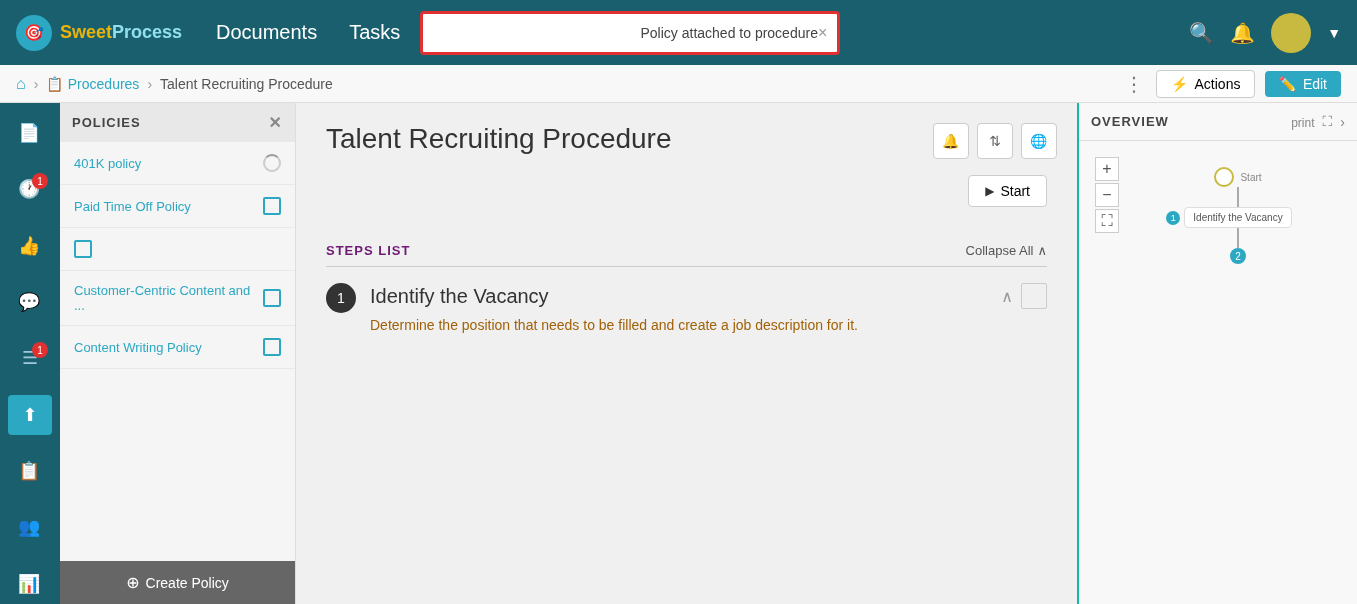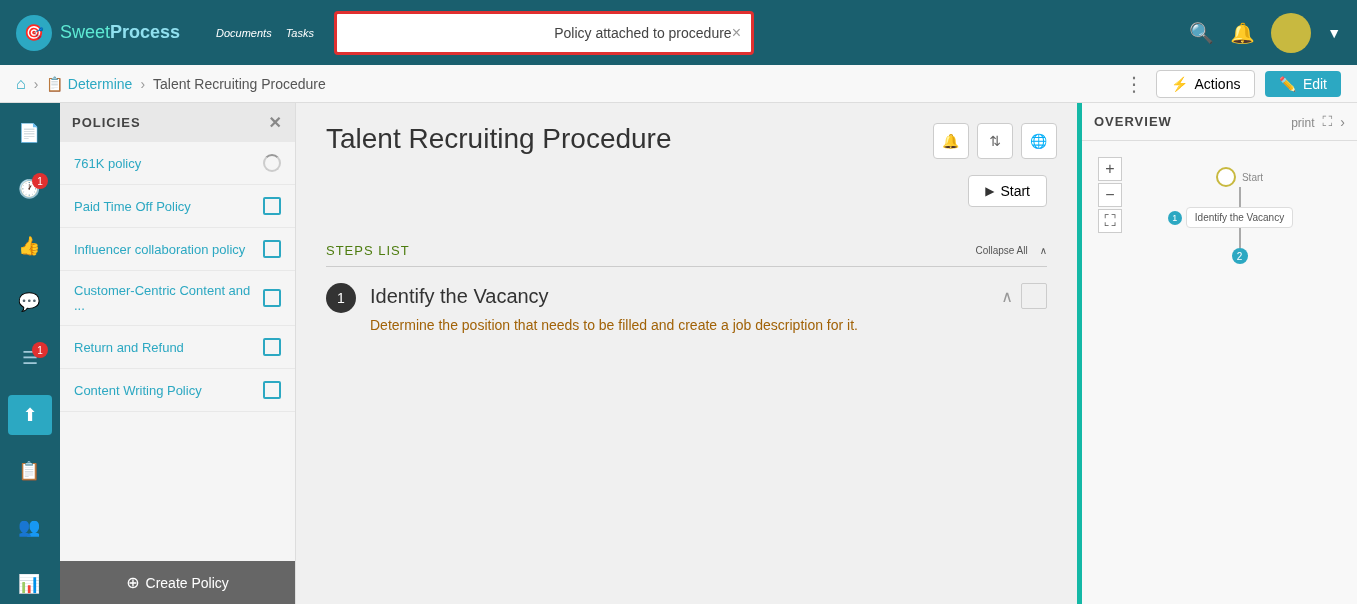--- a/index.html
+++ b/index.html
@@ -27,28 +27,27 @@
       background: #2ca8c2;
       border-radius: 50%;
       width: 36px;
       height: 36px;
       display: flex;
       align-items: center;
       justify-content: center;
       color: white;
       font-size: 16px;
     }
-    .logo-sweet { color: #5eead4; font-weight: normal; }
+    .logo-sweet { color: #eab308; font-weight: bold; }
     .logo-process { color: #90e0ef; font-weight: bold; }
     .nav-links {
       display: flex;
-      gap: 14px;
-      color: white;
-      font-size: 11px;
-      font-style: italic;
+      gap: 32px;
+      color: white;
+      font-size: 20px;
     }
     .nav-link { cursor: pointer; color: white; text-decoration: none; }
     .search-bar-highlighted {
       flex: 1;
       max-width: 420px;
       background: white;
       border: 3px solid #e03030;
       border-radius: 4px;
       display: flex;
       align-items: center;
@@ -300,22 +299,22 @@
     }
     .play-icon { color: #333; font-size: 12px; }
     .steps-header {
       display: flex;
       align-items: center;
       justify-content: space-between;
       border-bottom: 1px solid #ccc;
       padding-bottom: 8px;
       margin-bottom: 16px;
     }
-    .steps-label { font-size: 13px; color: #4d7c0f; font-weight: normal; letter-spacing: 1px; }
-    .collapse-all { color: #555; font-size: 10px; cursor: pointer; display: flex; align-items: center; gap: 12px; }
+    .steps-label { font-size: 13px; color: #701a75; font-weight: bold; letter-spacing: 1px; }
+    .collapse-all { color: #555; font-size: 13px; cursor: pointer; display: flex; align-items: center; gap: 4px; }
     .step-item {
       display: flex;
       gap: 14px;
       margin-bottom: 12px;
     }
     .step-number {
       background: #333;
       color: white;
       border-radius: 50%;
       width: 30px;
@@ -341,21 +340,21 @@
       height: 26px;
       border: 1px solid #ccc;
       border-radius: 2px;
     }
     .step-desc { color: #a16207; font-size: 14px; line-height: 1.5; }
 
     
     .overview-panel {
       width: 280px;
       background: #f8f8f8;
-      border-left: 5px solid #14b8a6;
+      border-left: 2px solid #14b8a6;
       display: flex;
       flex-direction: column;
     }
     .overview-header {
       padding: 10px 12px;
       display: flex;
       align-items: center;
       justify-content: space-between;
       border-bottom: 1px solid #ddd;
     }
@@ -470,21 +469,21 @@
     <div class="user-avatar"></div>
     <span class="dropdown-arrow">▼</span>
   </div>
 </div>
 
 <div class="breadcrumb-bar">
   <span class="breadcrumb-home">⌂</span>
   <span class="breadcrumb-sep">›</span>
   <span class="breadcrumb-procedures">
     <span class="breadcrumb-icon">📋</span>
-    <span>Determine</span>
+    <span>Procedures</span>
   </span>
   <span class="breadcrumb-sep">›</span>
   <span class="breadcrumb-current">Talent Recruiting Procedure</span>
   <div class="breadcrumb-right">
     <span class="three-dots">⋮</span>
     <button class="actions-btn">
       <span class="actions-icon">⚡</span>
       <span>Actions</span>
     </button>
     <button class="edit-btn">
@@ -514,37 +513,32 @@
     <div class="side-icon">📊</div>
   </div>
 
   <div class="policies-panel">
     <div class="policies-header">
       <span>POLICIES</span>
       <span class="panel-close">✕</span>
     </div>
     <div class="policies-list">
       <div class="policy-item">
-        <span class="policy-name">761K policy</span>
+        <span class="policy-name">401K policy</span>
         <div class="policy-spinner"></div>
       </div>
       <div class="policy-item">
         <span class="policy-name">Paid Time Off Policy</span>
         <div class="policy-check"></div>
       </div>
       <div class="policy-item">
-        <span class="policy-name">Influencer collaboration policy</span>
         <div class="policy-check"></div>
       </div>
       <div class="policy-item">
         <span class="policy-name">Customer-Centric Content and ...</span>
-        <div class="policy-check"></div>
-      </div>
-      <div class="policy-item">
-        <span class="policy-name">Return and Refund</span>
         <div class="policy-check"></div>
       </div>
       <div class="policy-item">
         <span class="policy-name">Content Writing Policy</span>
         <div class="policy-check"></div>
       </div>
     </div>
     <button class="create-policy-btn">
       <span class="create-icon">⊕</span>
       <span>Create Policy</span>

